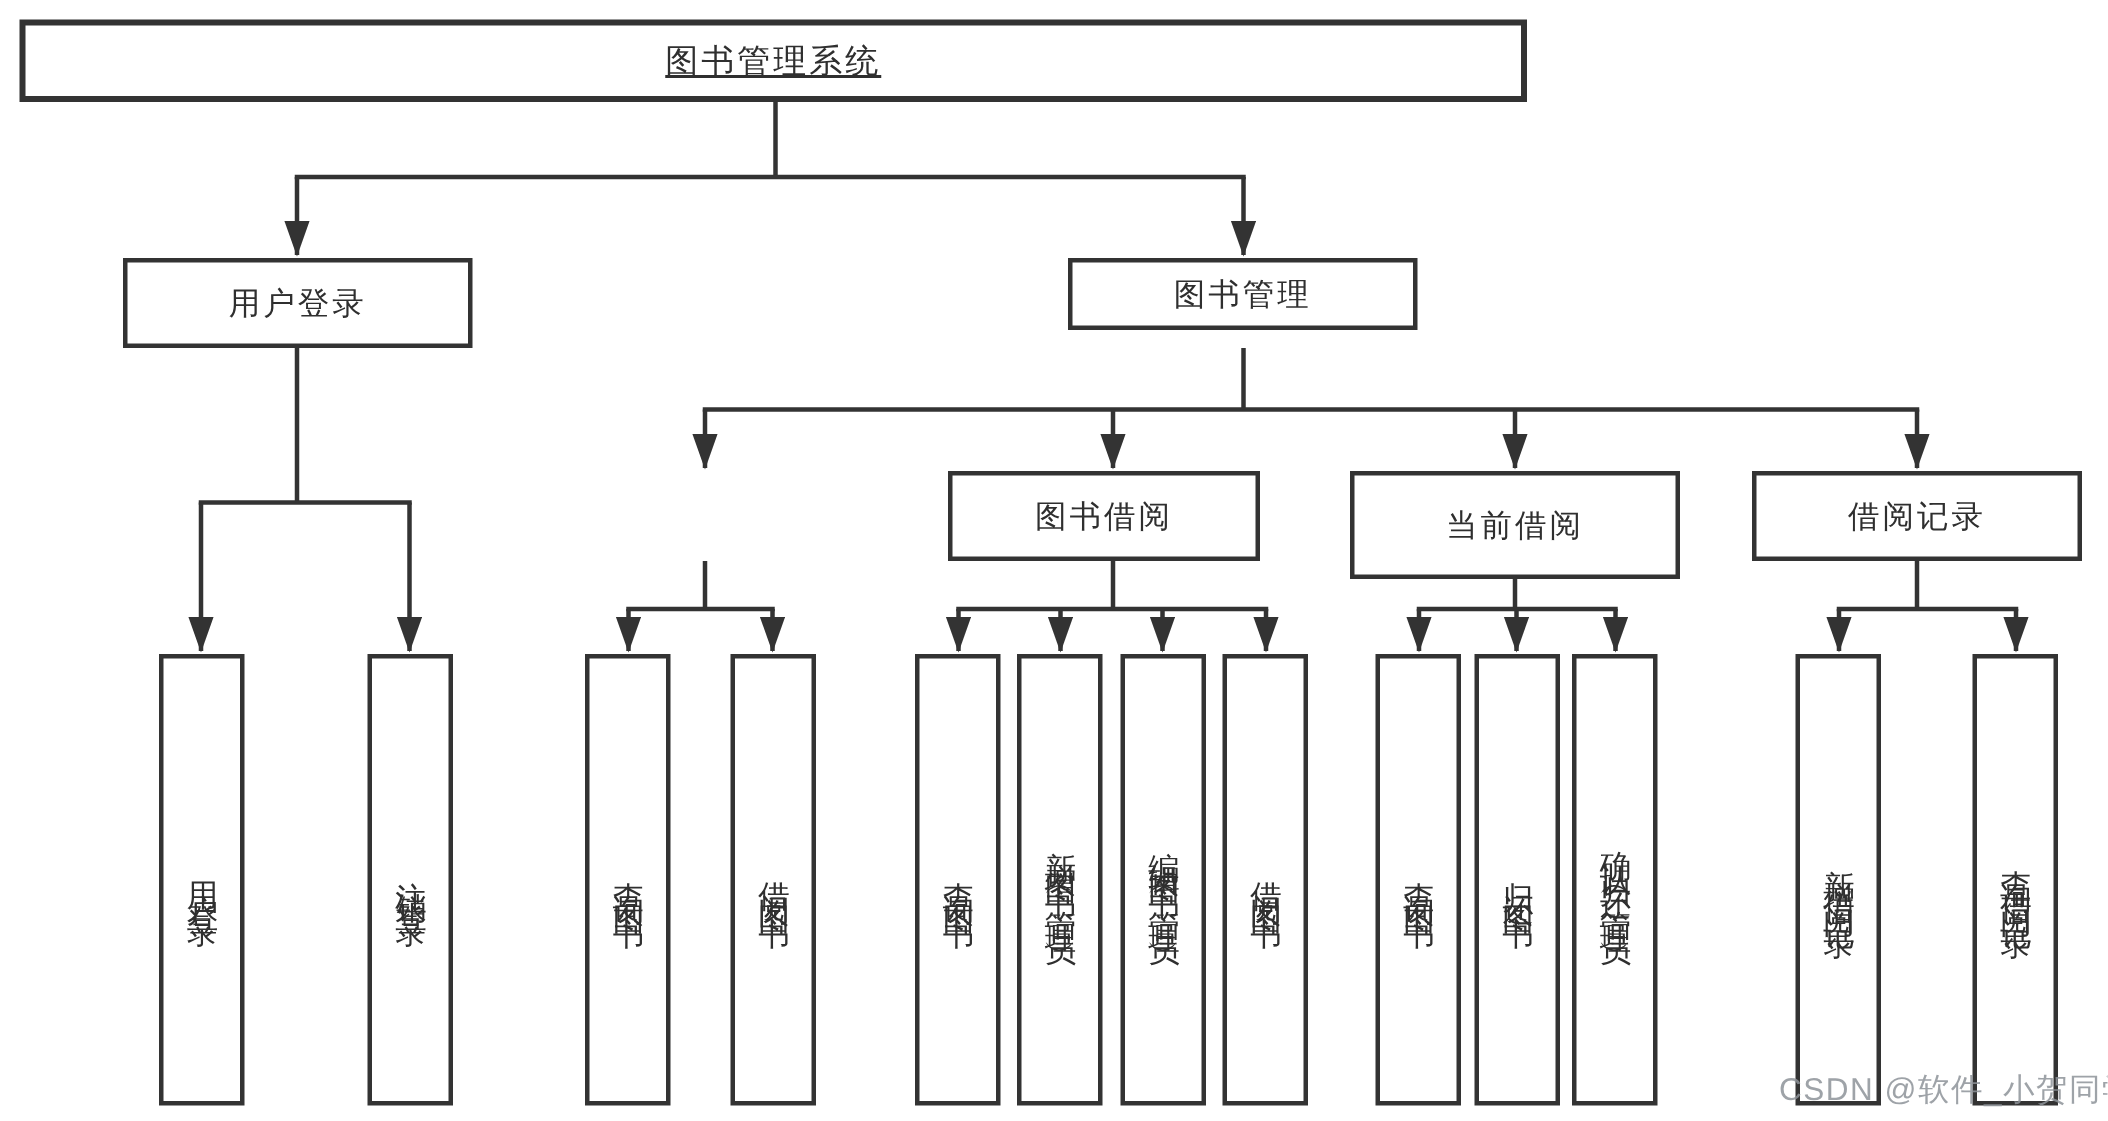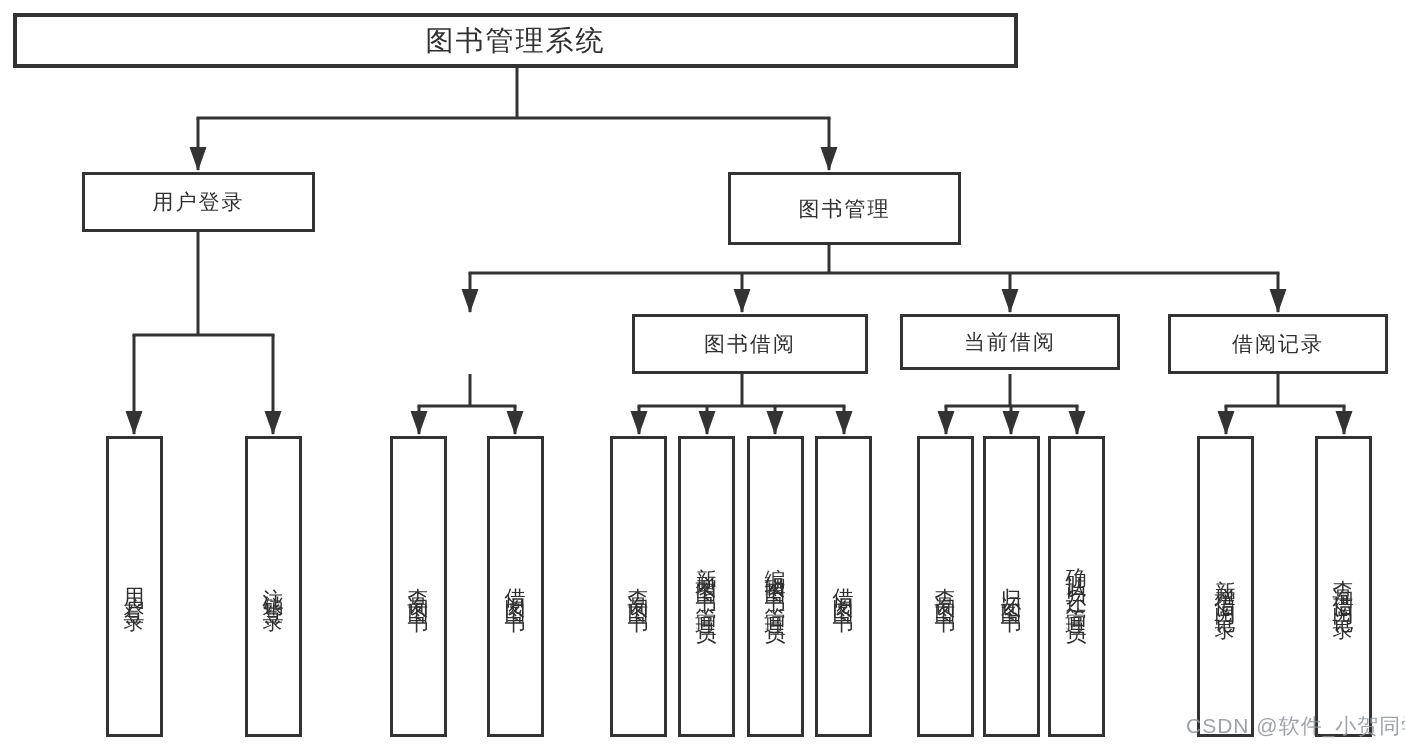--- a/index.html
+++ b/index.html
@@ -21,21 +21,21 @@
   .node {
     position: absolute;
     border: 3px solid var(--line);
     background: var(--box_bg);
     color: var(--text);
     display: flex; align-items: center; justify-content: center;
     font-size: 21px;
     letter-spacing: 2px;
     white-space: nowrap;
   }
-  .node.root { border-width: 4px; font-size: 28px; }
+  .node.root { border-width: 4px; font-size: 22px; text-decoration: underline; }
   .node.leaf { letter-spacing: 0; }
   .vtext {
     writing-mode: vertical-rl;
     text-orientation: mixed;
     letter-spacing: 8px;
     line-height: 1;
     font-size: 21px;
   }
   .watermark {
     position: absolute;
@@ -103,28 +103,28 @@
     </g>
   </svg>
 
   <div class="node root" style="left:13px; top:13px; width:1005px; height:55px">
     <span>图书管理系统</span>
   </div>
 
   <div class="node" style="left:82px; top:172px; width:233px; height:60px">
     <span>用户登录</span>
   </div>
-  <div class="node" style="left:728px; top:172px; width:233px; height:73px">
+  <div class="node" style="left:712px; top:172px; width:233px; height:48px">
     <span>图书管理</span>
   </div>
 
-  <div class="node" style="left:632px; top:314px; width:236px; height:60px">
+  <div class="node" style="left:632px; top:314px; width:208px; height:60px">
     <span>图书借阅</span>
   </div>
-  <div class="node" style="left:900px; top:314px; width:220px; height:56px">
+  <div class="node" style="left:900px; top:314px; width:220px; height:72px">
     <span>当前借阅</span>
   </div>
   <div class="node" style="left:1168px; top:314px; width:220px; height:60px">
     <span>借阅记录</span>
   </div>
 
   <div class="node leaf" style="left:106px; top:436px; width:57px; height:301px">
     <span class="vtext">用户登录</span>
   </div>
   <div class="node leaf" style="left:245px; top:436px; width:57px; height:301px">

